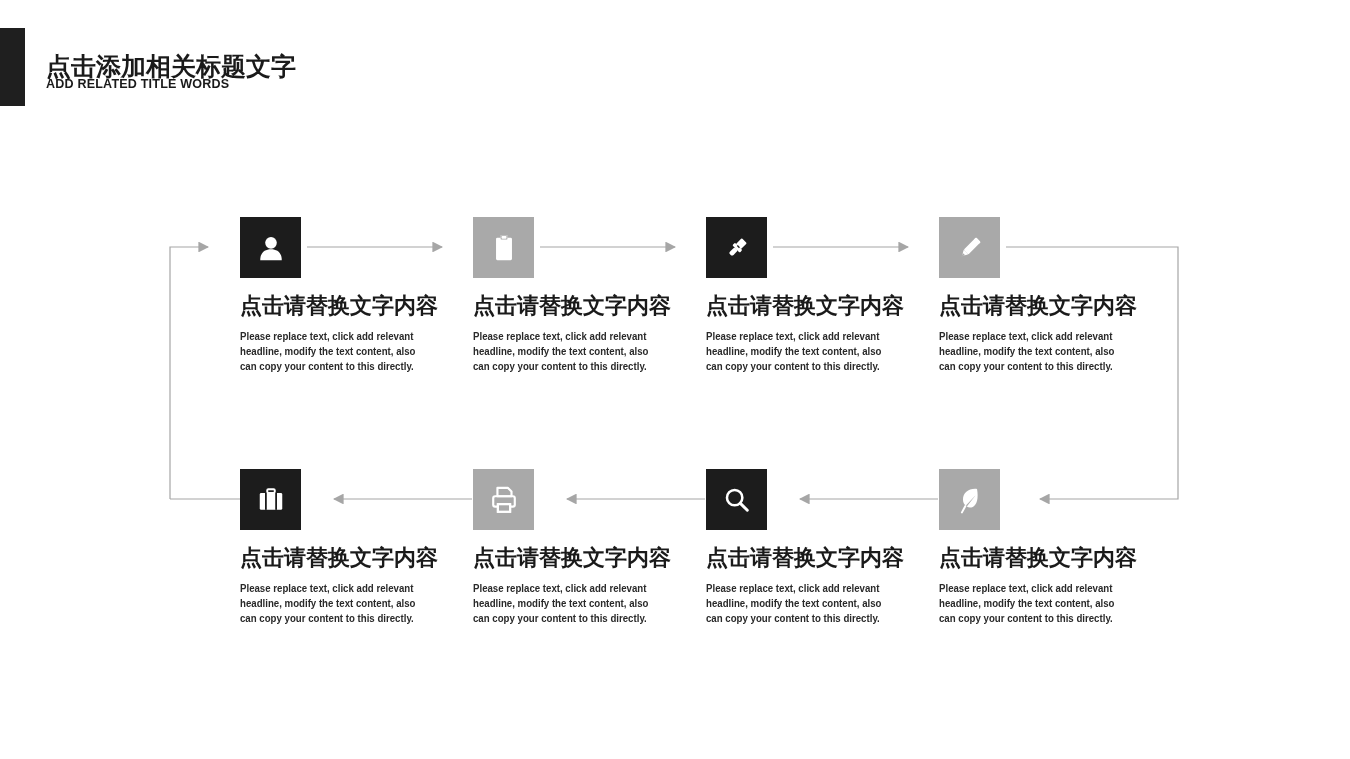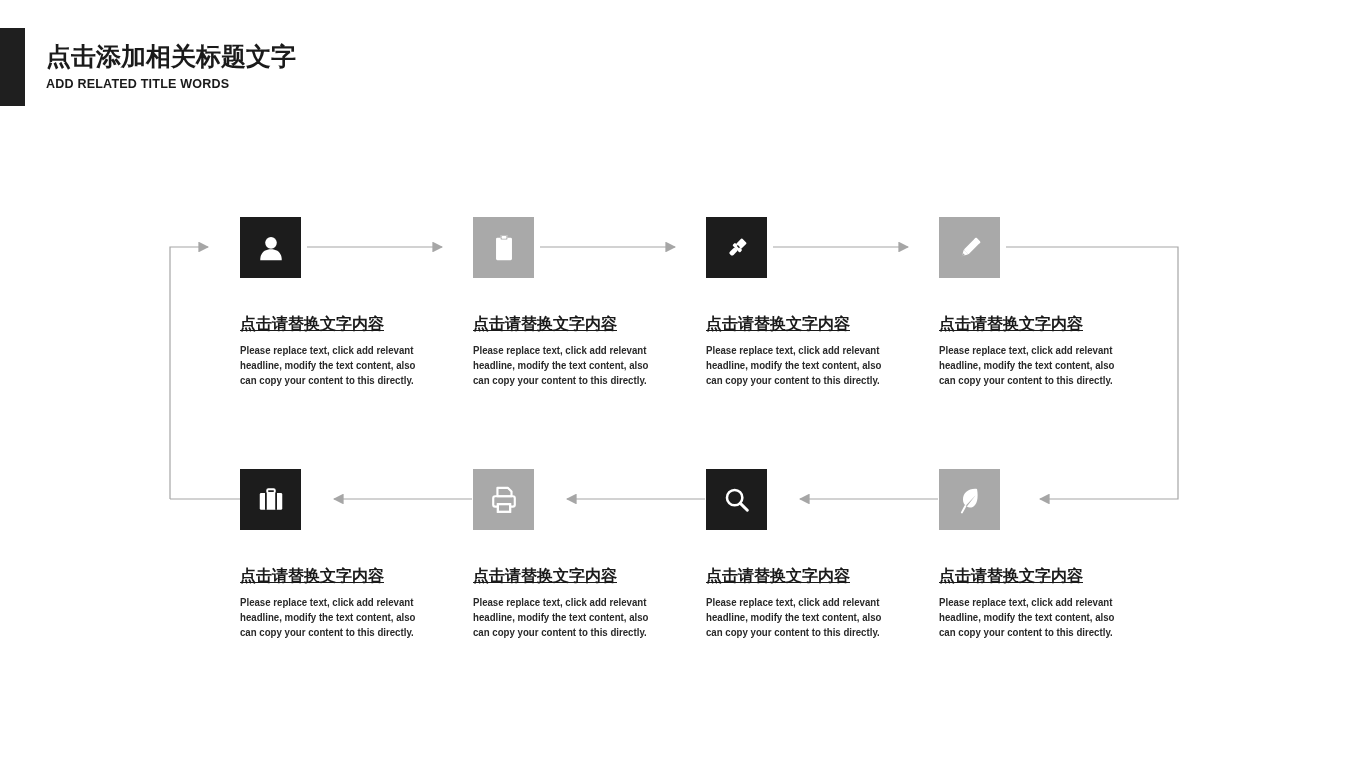--- a/index.html
+++ b/index.html
@@ -21,21 +21,21 @@
     position: absolute;
     left: 0;
     top: 28px;
     width: 25px;
     height: 78px;
     background: #1f1f1f;
   }
   #header-title {
     position: absolute;
     left: 46px;
-    top: 40px;
+    top: 50px;
     font-family: "Liberation Serif", serif;
     font-weight: bold;
     font-size: 25px;
     letter-spacing: 0px;
     color: #1a1a1a;
     white-space: nowrap;
   }
   #header-subtitle {
     position: absolute;
     left: 46px;
@@ -70,28 +70,27 @@
     height: 61px;
     display: flex;
     align-items: center;
     justify-content: center;
   }
   .node-icon.dark { background: #1c1c1c; }
   .node-icon.gray { background: #a9a9a9; }
   .node-icon svg { display: block; }
 
   .node-heading {
-    margin-top: 36px;
+    margin-top: 13px;
     font-family: "Liberation Serif", serif;
     font-weight: bold;
-    font-size: 16px;
+    font-size: 22px;
     color: #1a1a1a;
     white-space: nowrap;
     letter-spacing: 0px;
-    text-decoration: underline;
   }
   .node-body {
     margin-top: 8px;
     font-family: "Liberation Sans", sans-serif;
     font-weight: bold;
     font-size: 10.5px;
     line-height: 15px;
     color: #2a2a2a;
     width: 196px;
     transform: scaleX(0.92);

